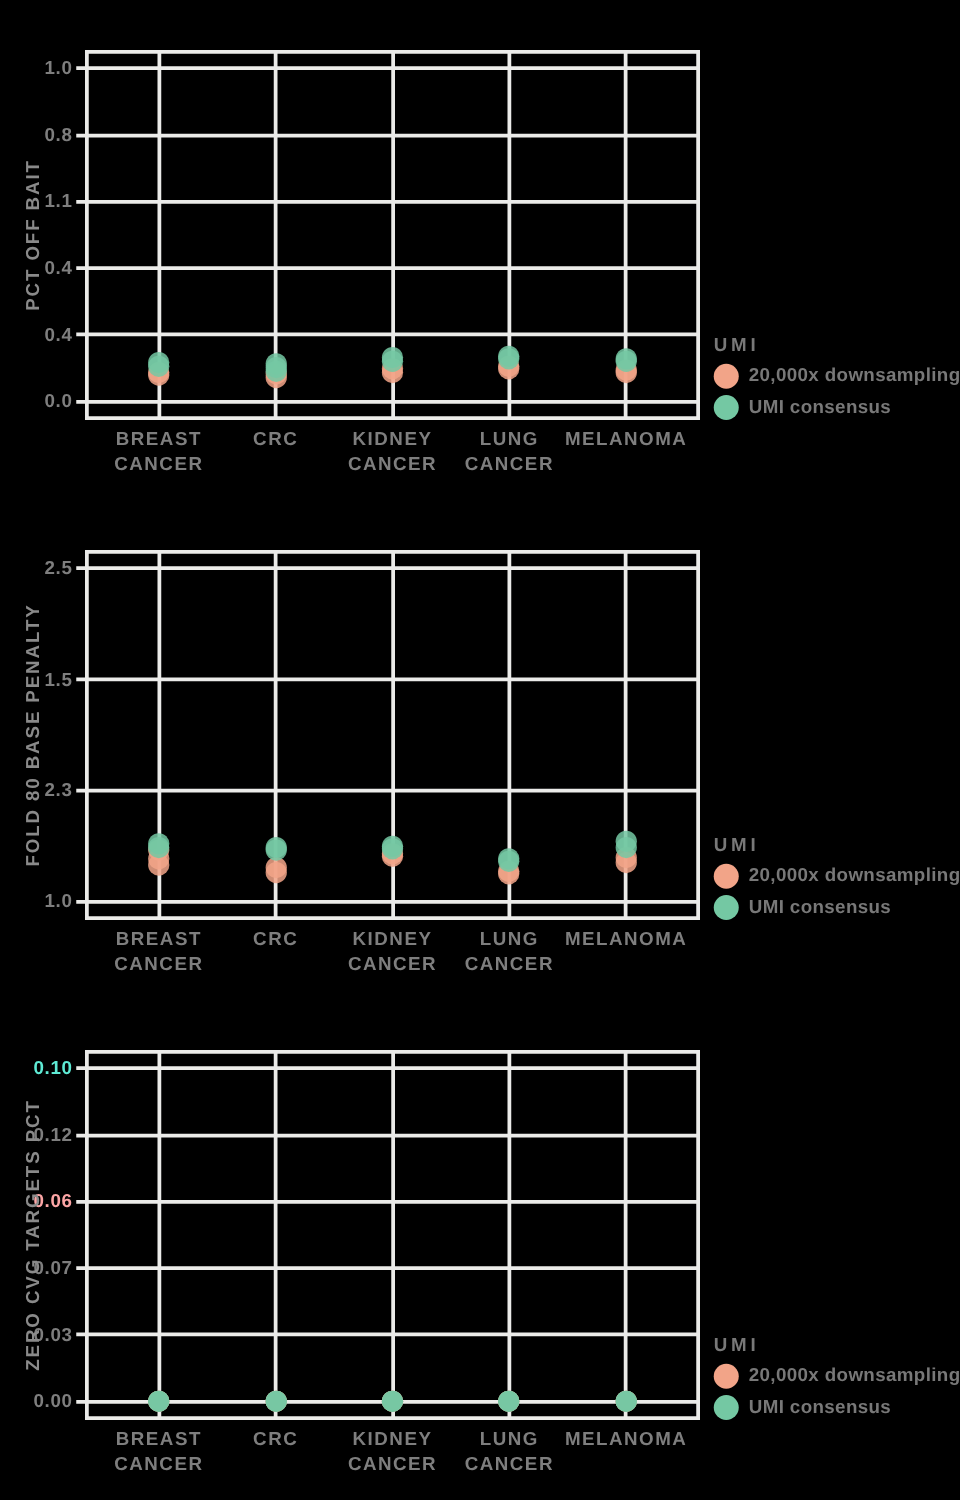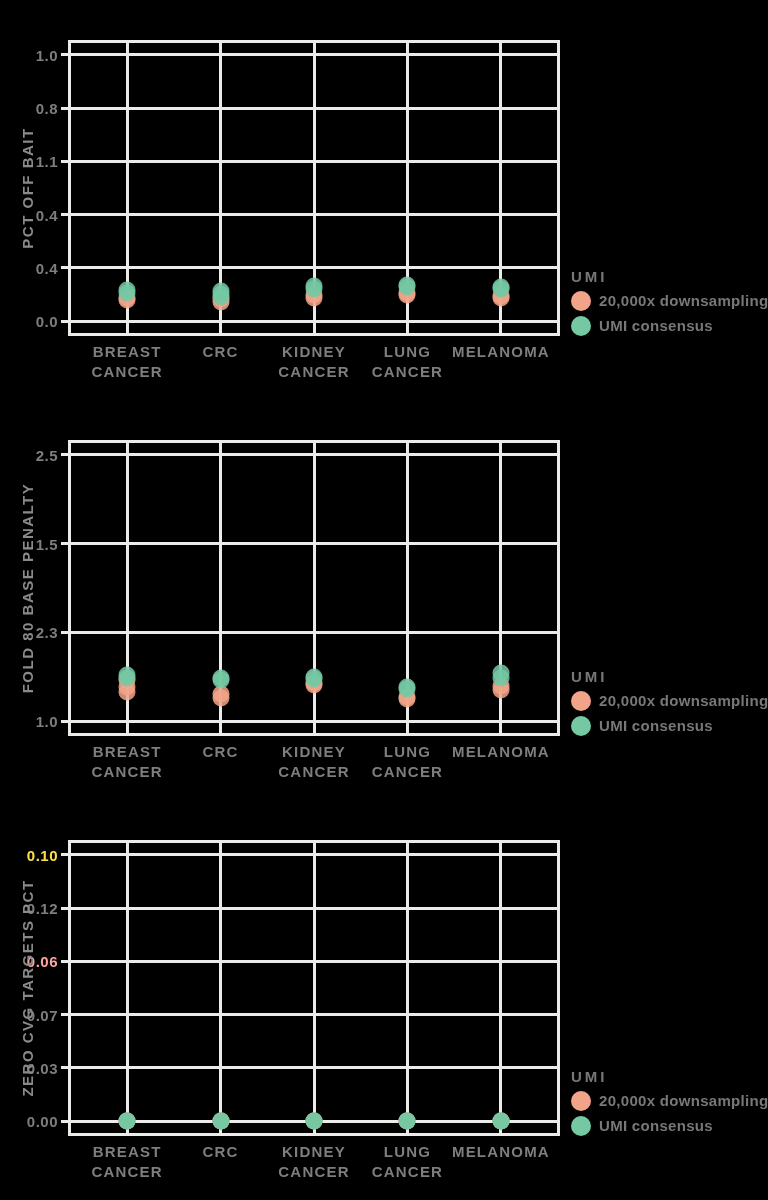--- a/index.html
+++ b/index.html
@@ -219,21 +219,21 @@
         <div class="point" style="left: 149.538px; top: 278.028px; background: rgb(116, 200, 163);"></div>
         <div class="point" style="left: 149.538px; top: 278.028px; background: rgb(116, 200, 163);"></div>
         <div class="point" style="left: 243px; top: 278.028px; background: rgb(116, 200, 163);"></div>
         <div class="point" style="left: 243px; top: 278.028px; background: rgb(116, 200, 163);"></div>
         <div class="point" style="left: 336.462px; top: 278.028px; background: rgb(116, 200, 163);"></div>
         <div class="point" style="left: 336.462px; top: 278.028px; background: rgb(116, 200, 163);"></div>
         <div class="point" style="left: 429.923px; top: 278.028px; background: rgb(116, 200, 163);"></div>
         <div class="point" style="left: 429.923px; top: 278.028px; background: rgb(116, 200, 163);"></div>
       </div>
       <div class="tick" style="left: 61px; top: 53.4725px; width: 7px; height: 3px; background: rgb(235, 235, 233);"></div>
-      <div class="ytick-label" style="left: 10px; width: 48px; top: 54.9725px; color: #fde047;">0.10</div>
+      <div class="ytick-label" style="left: 10px; width: 48px; top: 54.9725px; color: #5eead4;">0.10</div>
       <div class="tick" style="left: 61px; top: 106.683px; width: 7px; height: 3px; background: rgb(235, 235, 233);"></div>
       <div class="ytick-label" style="left: 10px; width: 48px; top: 108.183px; color: rgb(126, 126, 126);">0.12</div>
       <div class="tick" style="left: 61px; top: 159.894px; width: 7px; height: 3px; background: rgb(235, 235, 233);"></div>
       <div class="ytick-label" style="left: 10px; width: 48px; top: 161.394px; color: #fca5a5;">0.06</div>
       <div class="tick" style="left: 61px; top: 213.106px; width: 7px; height: 3px; background: rgb(235, 235, 233);"></div>
       <div class="ytick-label" style="left: 10px; width: 48px; top: 214.606px; color: rgb(126, 126, 126);">0.07</div>
       <div class="tick" style="left: 61px; top: 266.317px; width: 7px; height: 3px; background: rgb(235, 235, 233);"></div>
       <div class="ytick-label" style="left: 10px; width: 48px; top: 267.817px; color: rgb(126, 126, 126);">0.03</div>
       <div class="tick" style="left: 61px; top: 319.528px; width: 7px; height: 3px; background: rgb(235, 235, 233);"></div>
       <div class="ytick-label" style="left: 10px; width: 48px; top: 321.028px; color: rgb(126, 126, 126);">0.00</div>

